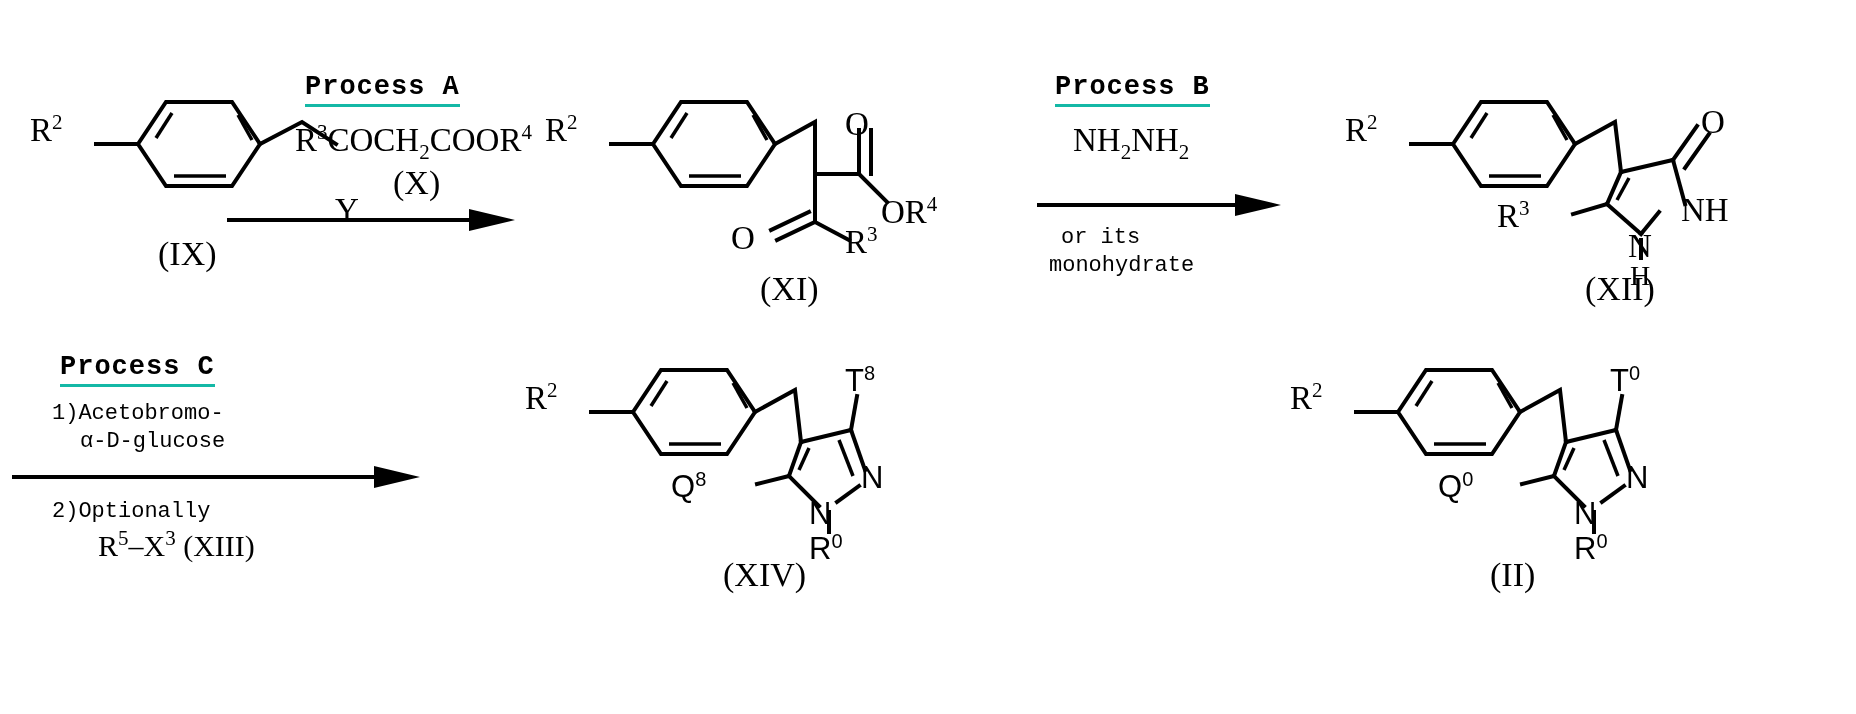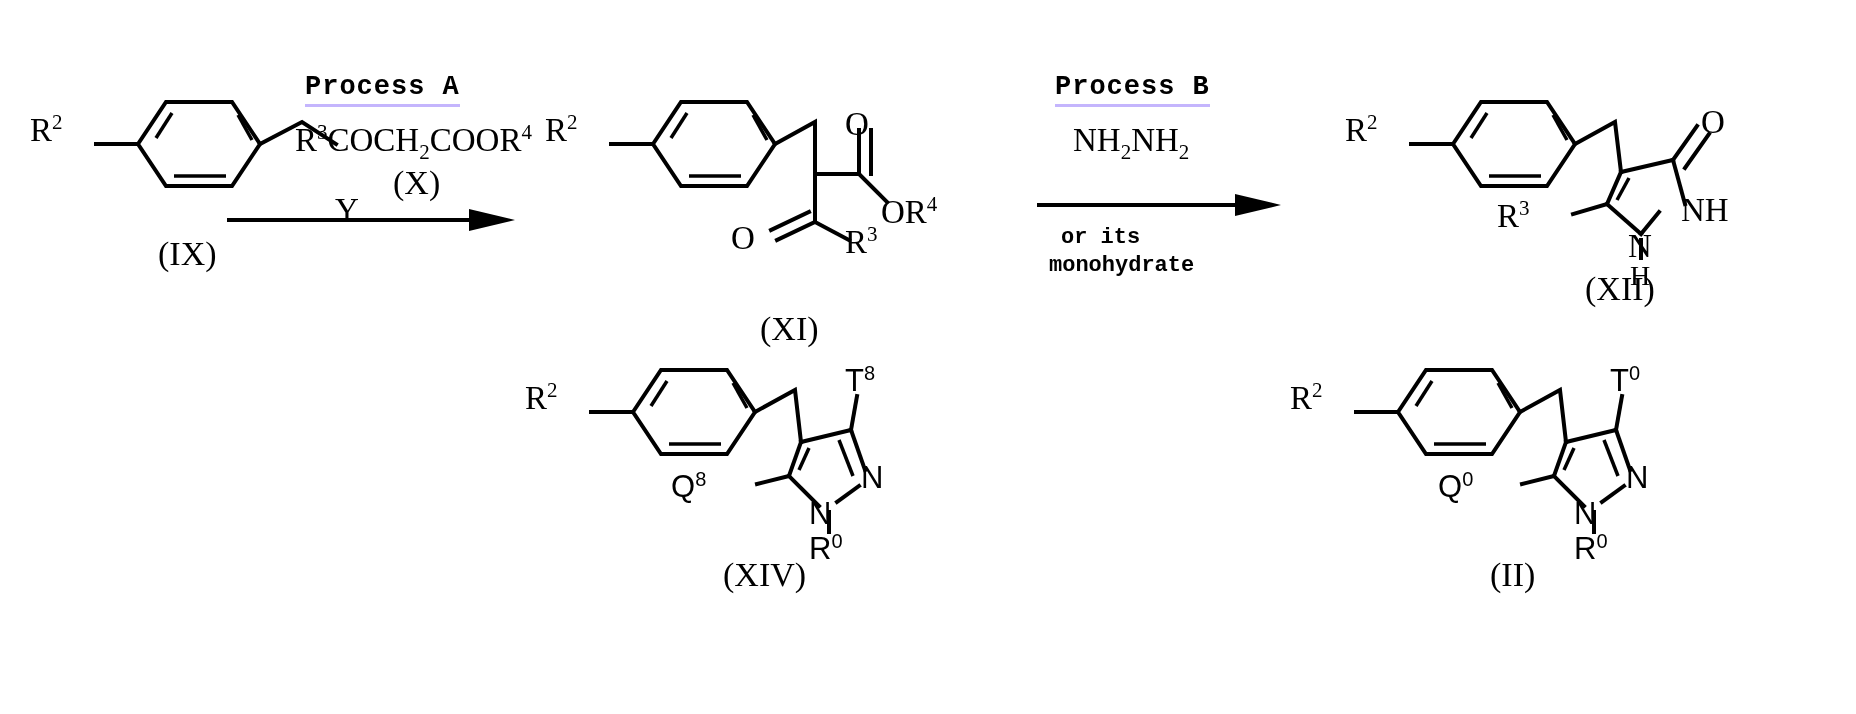--- a/index.html
+++ b/index.html
@@ -3,23 +3,23 @@
 <meta charset="utf-8">
 <style>
   html,body{margin:0;padding:0;background:#fff;}
   body{width:1856px;height:714px;position:relative;overflow:hidden;
        font-family:"Liberation Sans",sans-serif;color:#000;}
   .scheme{position:absolute;inset:0;}
   .abs{position:absolute;}
   
   .proc{font-family:"Liberation Mono","DejaVu Sans Mono",monospace;
         font-weight:700;font-size:27px;letter-spacing:1px;
-        border-bottom:3px solid #c4b5fd;padding-bottom:2px;white-space:nowrap;}
+        border-bottom:3px solid #14b8a6;padding-bottom:2px;white-space:nowrap;}
   .cond{font-family:"Liberation Mono","DejaVu Sans Mono",monospace;
-        font-weight:700;font-size:22px;letter-spacing:0px;white-space:nowrap;line-height:1.25;}
+        font-weight:400;font-size:22px;letter-spacing:0px;white-space:nowrap;line-height:1.25;}
   .chem{font-family:Liberation Serif, serif;font-size:33px;white-space:nowrap;}
   .chem sup{font-size:21px;vertical-align:super;}
   .chem sub{font-size:21px;vertical-align:sub;}
   .cmpd{font-family:"Liberation Serif","DejaVu Serif",serif;font-size:34px;white-space:nowrap;}
   .atom{font-family:"Liberation Sans",sans-serif;font-size:31px;white-space:nowrap;text-align:right;}
   .atom sup{font-size:20px;vertical-align:super;}
   svg{display:block;overflow:visible;}
   .bond{stroke:#000;stroke-width:4;fill:none;stroke-linecap:square;}
   .bond-thin{stroke:#000;stroke-width:3.5;fill:none;stroke-linecap:butt;}
   .arrow-line{stroke:#000;stroke-width:4;fill:none;}
@@ -84,21 +84,21 @@
 
       <path class="bond" d="M214,140 L176,158"></path>
       <path class="bond" d="M208,130 L170,148"></path>
 
       <path class="bond" d="M214,140 L248,158"></path>
     </svg>
     <span class="abs chem" style="left:300px;top:-4px;">O</span>
     <span class="abs chem" style="left:336px;top:82px;">OR<sup>4</sup></span>
     <span class="abs chem" style="left:186px;top:110px;">O</span>
     <span class="abs chem" style="left:300px;top:112px;">R<sup>3</sup></span>
-    <span class="abs cmpd" style="left:215px;top:160px;margin-top:40px;">(XI)</span>
+    <span class="abs cmpd" style="left:215px;top:160px;">(XI)</span>
   </div>
 
   <div class="abs" style="left:1055px;top:72px;">
     <div class="proc">Process B</div>
     <div class="abs chem" style="left:18px;top:50px;">
       NH<sub>2</sub>NH<sub>2</sub>
     </div>
     <svg class="abs" style="left:-22px;top:120px;" width="250" height="26" viewBox="0 0 250 26">
       <path class="arrow-line" d="M4,13 L208,13"></path>
       <path class="arrow-head" d="M202,2 L248,13 L202,24 Z"></path>
@@ -134,20 +134,33 @@
       <path class="bond" d="M240,158 L240,176"></path>
     </svg>
     <span class="abs chem" style="left:356px;top:-6px;">O</span>
     <span class="abs chem" style="left:336px;top:82px;">NH</span>
     <span class="abs chem" style="left:283px;top:118px;">N</span>
     <span class="abs chem" style="left:285px;top:150px;font-size:28px;">H</span>
     <span class="abs chem" style="left:152px;top:86px;">R<sup>3</sup></span>
     <span class="abs cmpd" style="left:240px;top:160px;">(XII)</span>
   </div>
 
+  <div class="abs" style="left:60px;top:352px;">
+    <div class="proc">Process C</div>
+    <div class="abs cond" style="left:-8px;top:48px;">1)Acetobromo-</div>
+    <div class="abs cond" style="left:20px;top:76px;">α-D-glucose</div>
+    <svg class="abs" style="left:-52px;top:112px;" width="415" height="26" viewBox="0 0 415 26">
+      <path class="arrow-line" d="M4,13 L372,13"></path>
+      <path class="arrow-head" d="M366,2 L412,13 L366,24 Z"></path>
+    </svg>
+    <div class="abs cond" style="left:-8px;top:146px;">2)Optionally</div>
+    <div class="abs chem" style="left:38px;top:174px;font-size:30px;">
+      R<sup>5</sup>–X<sup>3</sup> (XIII)
+    </div>
+  </div>
 
   <div class="abs" style="left:525px;top:378px;">
     <span class="abs chem">R<sup>2</sup></span>
     <svg class="abs" style="left:56px;top:-28px;" width="340" height="200" viewBox="0 0 340 200">
       <path class="bond" d="M10,62 L52,62"></path>
       <path class="bond" d="M52,62 L80,20 L146,20 L174,62 L146,104 L80,104 Z"></path>
       <path class="bond-thin" d="M86,31 L70,56"></path>
       <path class="bond-thin" d="M88,94 L140,94"></path>
       <path class="bond-thin" d="M152,33 L166,58"></path>
 

